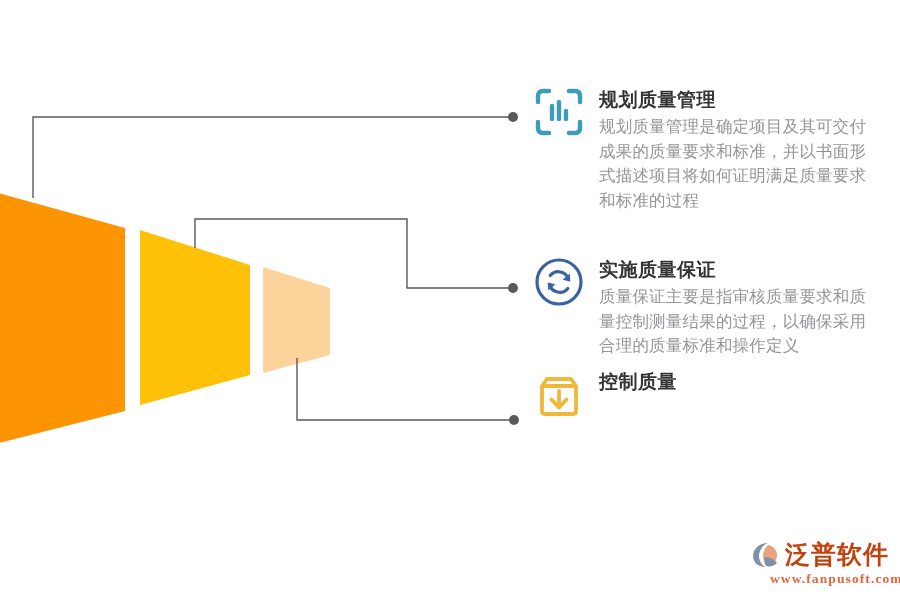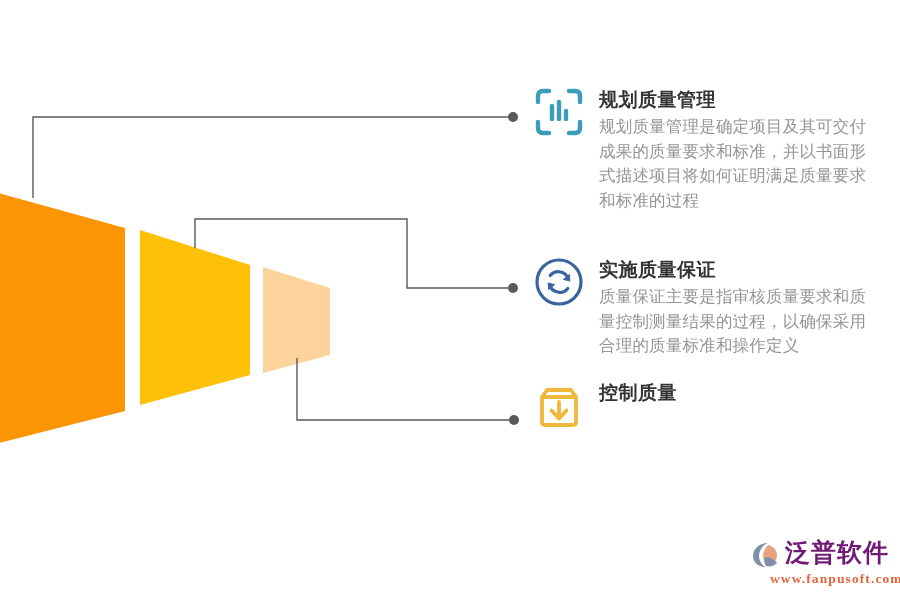--- a/index.html
+++ b/index.html
@@ -42,21 +42,21 @@
 
   
   .item {
     position: absolute;
     display: flex;
     align-items: flex-start;
     width: 350px;
   }
   .item-1 { left: 533px; top: 86px; }
   .item-2 { left: 533px; top: 256px; }
-  .item-3 { left: 533px; top: 379px; }
+  .item-3 { left: 533px; top: 368px; }
 
   .icon-box {
     width: 52px;
     height: 52px;
     flex: 0 0 52px;
     margin-right: 14px;
     display: flex;
     align-items: center;
     justify-content: center;
   }
@@ -103,24 +103,24 @@
   }
   .logo-mark {
     width: 30px;
     height: 28px;
     margin-right: 3px;
     flex: 0 0 30px;
   }
   .logo-text {
     font-size: 25px;
     font-weight: bold;
-    color: #701a75;
+    color: #c2410c;
     line-height: 28px;
     letter-spacing: 1px;
-    font-family: Liberation Mono, monospace;
+    font-family: Liberation Serif, serif;
   }
   .logo-url {
     font-size: 13.5px;
     color: #e2643c;
     letter-spacing: 1.1px;
     margin-top: 1px;
     margin-left: 18px;
     font-family: "Liberation Serif", "DejaVu Serif", serif;
     font-weight: bold;
   }

